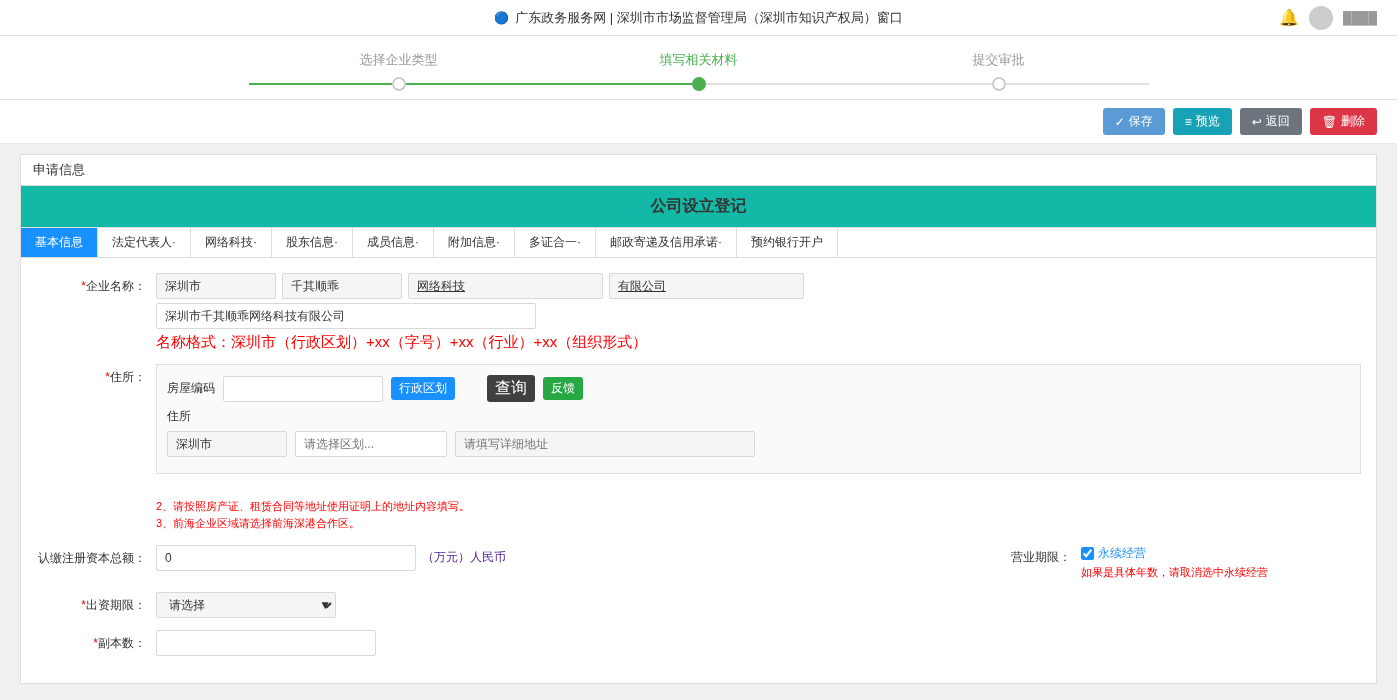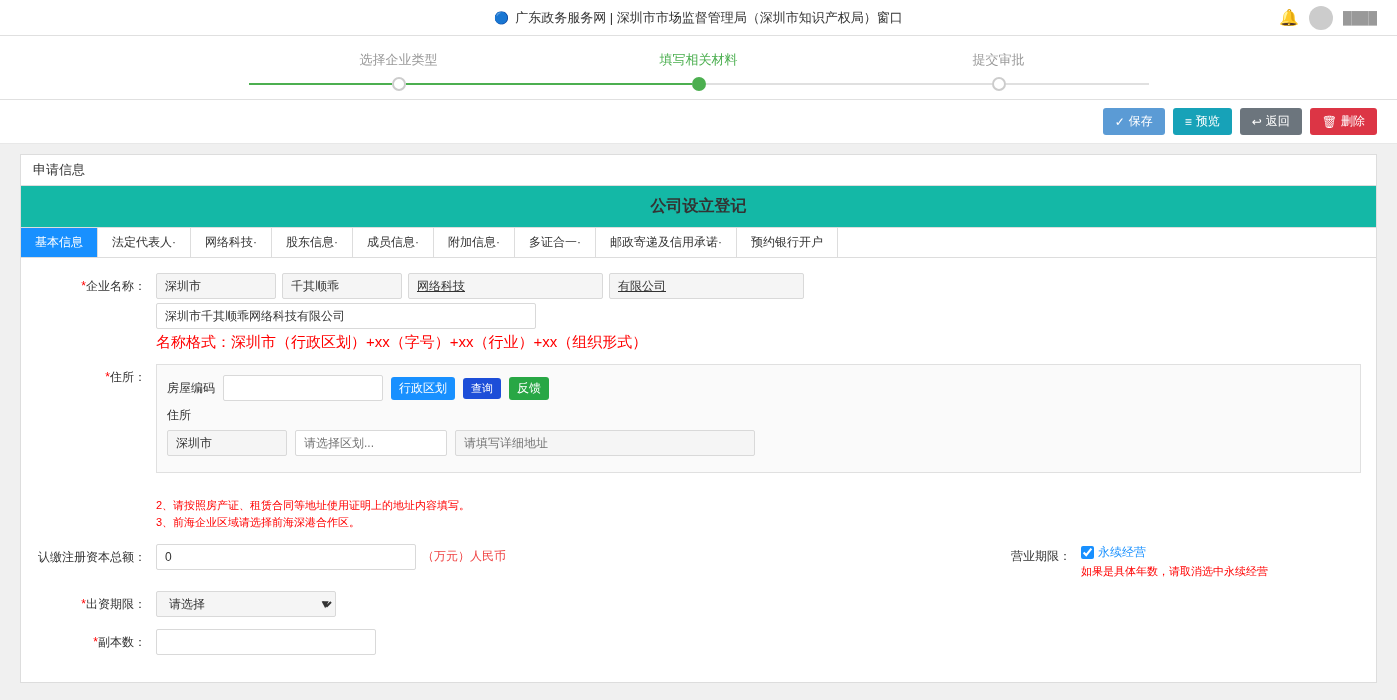--- a/index.html
+++ b/index.html
@@ -230,27 +230,28 @@
     .btn-address {
       background: #1890ff;
       color: #fff;
       border: none;
       padding: 3px 8px;
       border-radius: 3px;
       cursor: pointer;
       font-size: 12px;
     }
     .btn-query {
-      background: #1d4ed8;
+      background: #404040;
       color: #fff;
       border: none;
       padding: 3px 8px;
       border-radius: 3px;
       cursor: pointer;
-      font-size: 11px;
+      font-size: 16px;
+      margin-left: 24px;
     }
     .btn-feedback {
       background: #28a745;
       color: #fff;
       border: none;
       padding: 3px 8px;
       border-radius: 3px;
       cursor: pointer;
       font-size: 12px;
     }
@@ -274,21 +275,21 @@
     
     
     .capital-section {
       display: flex;
       align-items: center;
     }
     .capital-input { width: 260px; }
     .capital-unit {
       margin-left: 6px;
       font-size: 12px;
-      color: #ef4444;
+      color: #4c1d95;
     }
     
     .business-period-wrap {
       display: flex;
       flex-direction: column;
     }
     .checkbox-row {
       display: flex;
       align-items: center;
       gap: 4px;

